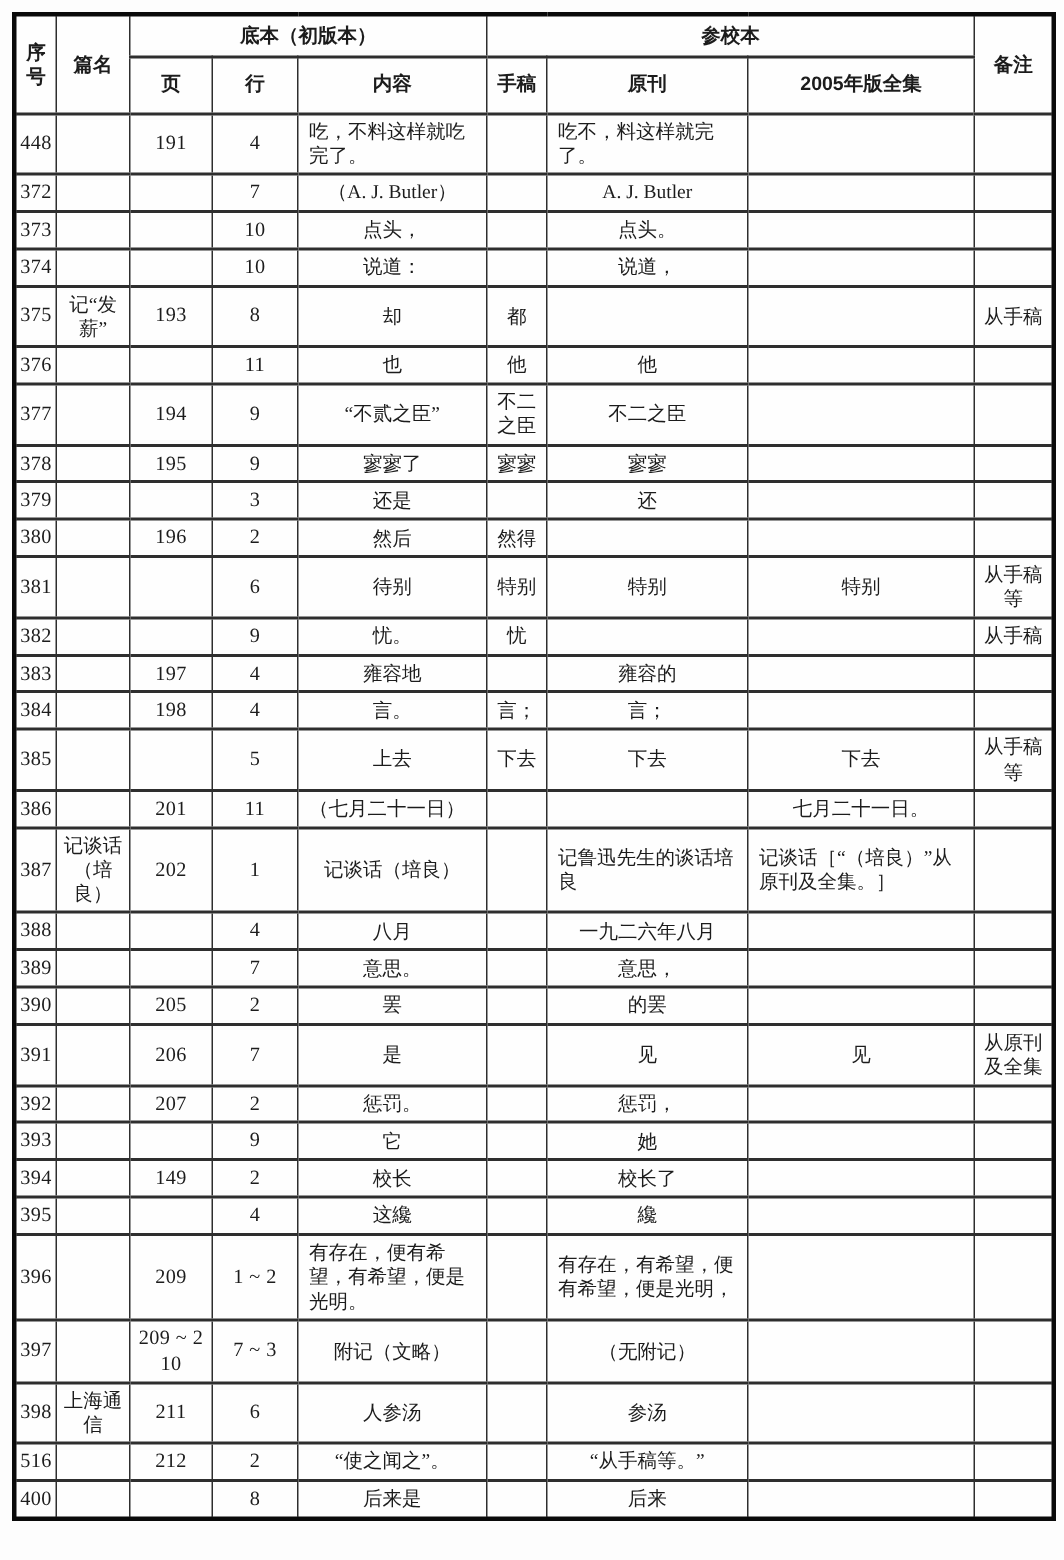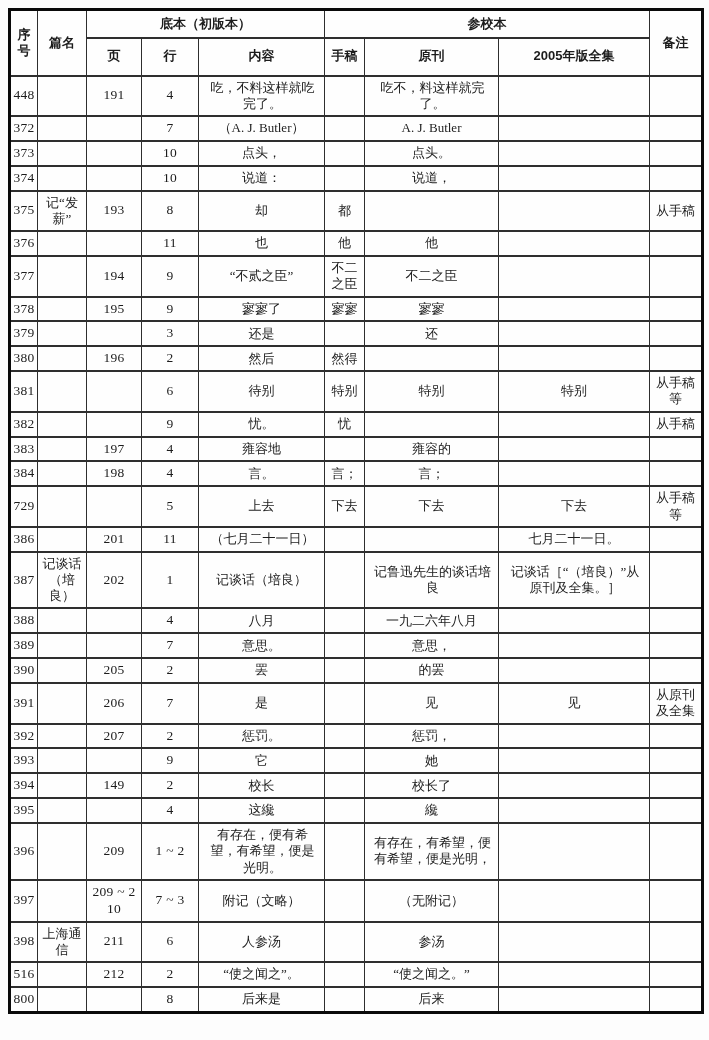--- a/index.html
+++ b/index.html
@@ -33,21 +33,21 @@
   }
   thead th {
     font-family: "Liberation Sans", "DejaVu Sans", sans-serif;
     font-weight: bold;
     font-size: 13px;
     padding: 2px 1px;
   }
   thead tr.h1 { height: 28px; }
   thead tr.h2 { height: 38px; }
   td.num { font-size: 13.5px; letter-spacing: 0.3px; }
-  td.wrap-left { text-align: center; padding-left: 7px; padding-right: 5px; }
+  td.wrap-left { text-align: left; padding-left: 7px; padding-right: 5px; }
   tbody tr { height: 24px; }
 </style>
 </head>
 <body>
 
 <div class="page">
   <table class="collation">
     <colgroup>
       <col style="width:28px">
         <col style="width:49px">
@@ -225,21 +225,21 @@
     <td></td>
     <td class="num">198</td>
     <td class="num">4</td>
     <td>言。</td>
     <td>言；</td>
     <td>言；</td>
     <td></td>
     <td></td>
   </tr>
         <tr>
-    <td class="num">729</td>
+    <td class="num">385</td>
     <td></td>
     <td class="num"></td>
     <td class="num">5</td>
     <td>上去</td>
     <td>下去</td>
     <td>下去</td>
     <td>下去</td>
     <td>从手稿等</td>
   </tr>
         <tr>
@@ -385,26 +385,26 @@
     <td></td>
     <td></td>
   </tr>
         <tr>
     <td class="num">516</td>
     <td></td>
     <td class="num">212</td>
     <td class="num">2</td>
     <td>“使之闻之”。</td>
     <td></td>
-    <td>“使之闻之。”</td>
-    <td></td>
-    <td></td>
-  </tr>
-        <tr>
-    <td class="num">800</td>
+    <td>“从手稿等。”</td>
+    <td></td>
+    <td></td>
+  </tr>
+        <tr>
+    <td class="num">400</td>
     <td></td>
     <td class="num"></td>
     <td class="num">8</td>
     <td>后来是</td>
     <td></td>
     <td>后来</td>
     <td></td>
     <td></td>
   </tr>
       </tbody>

